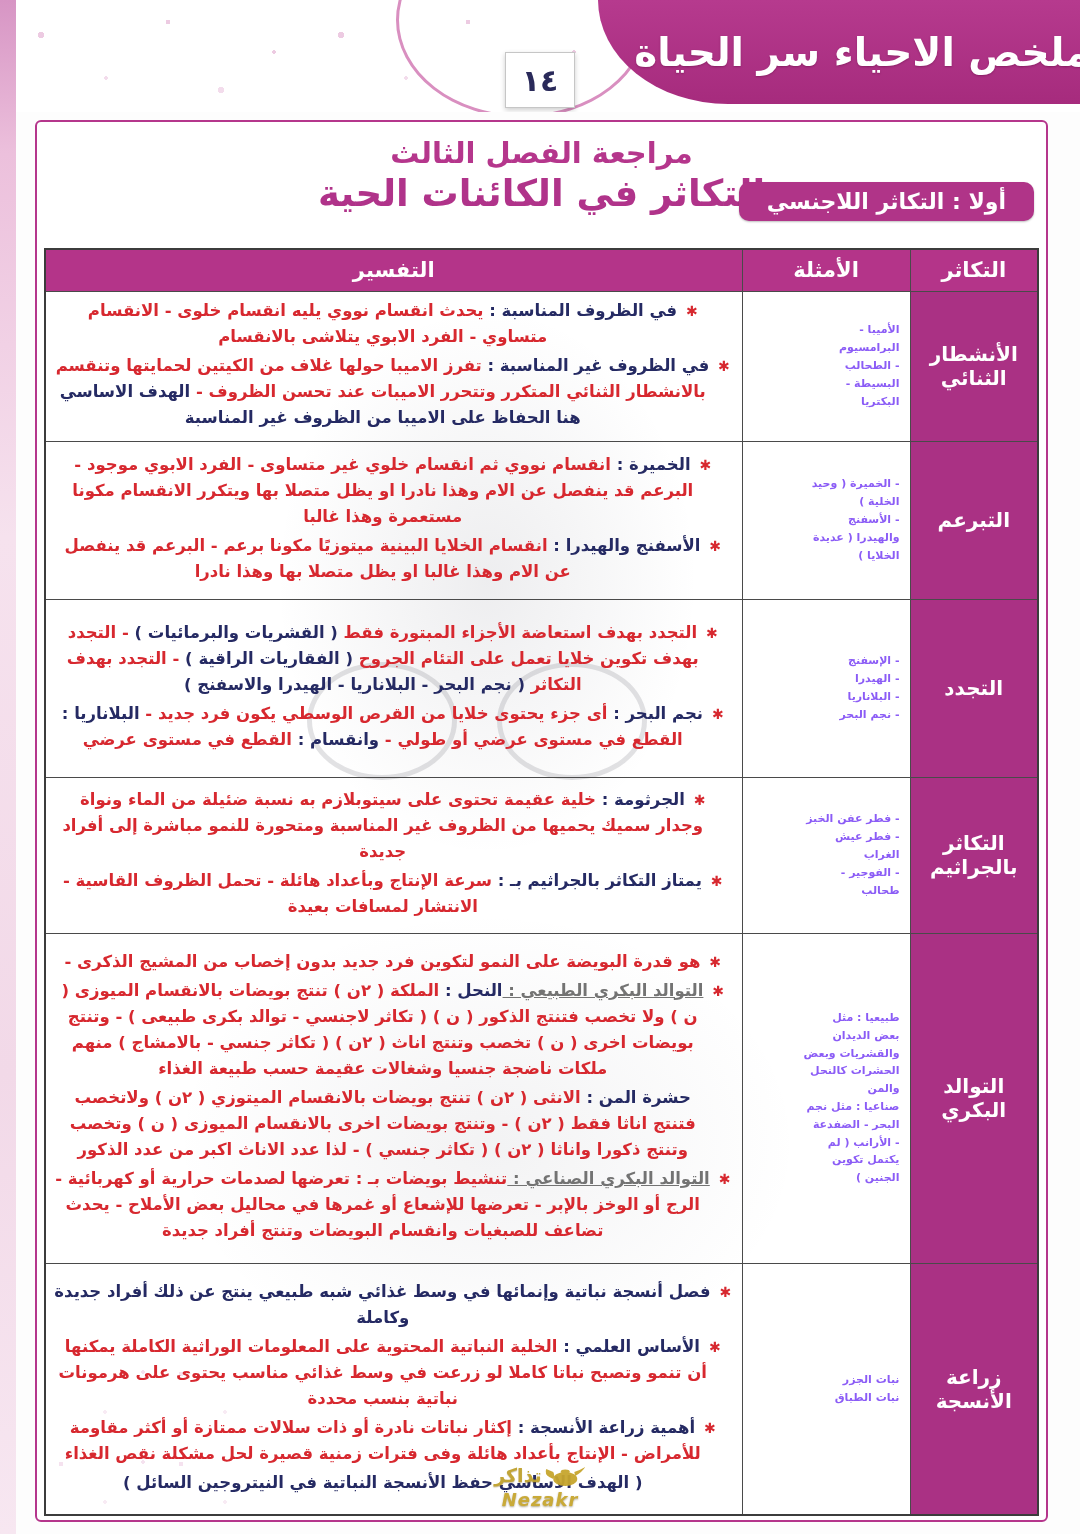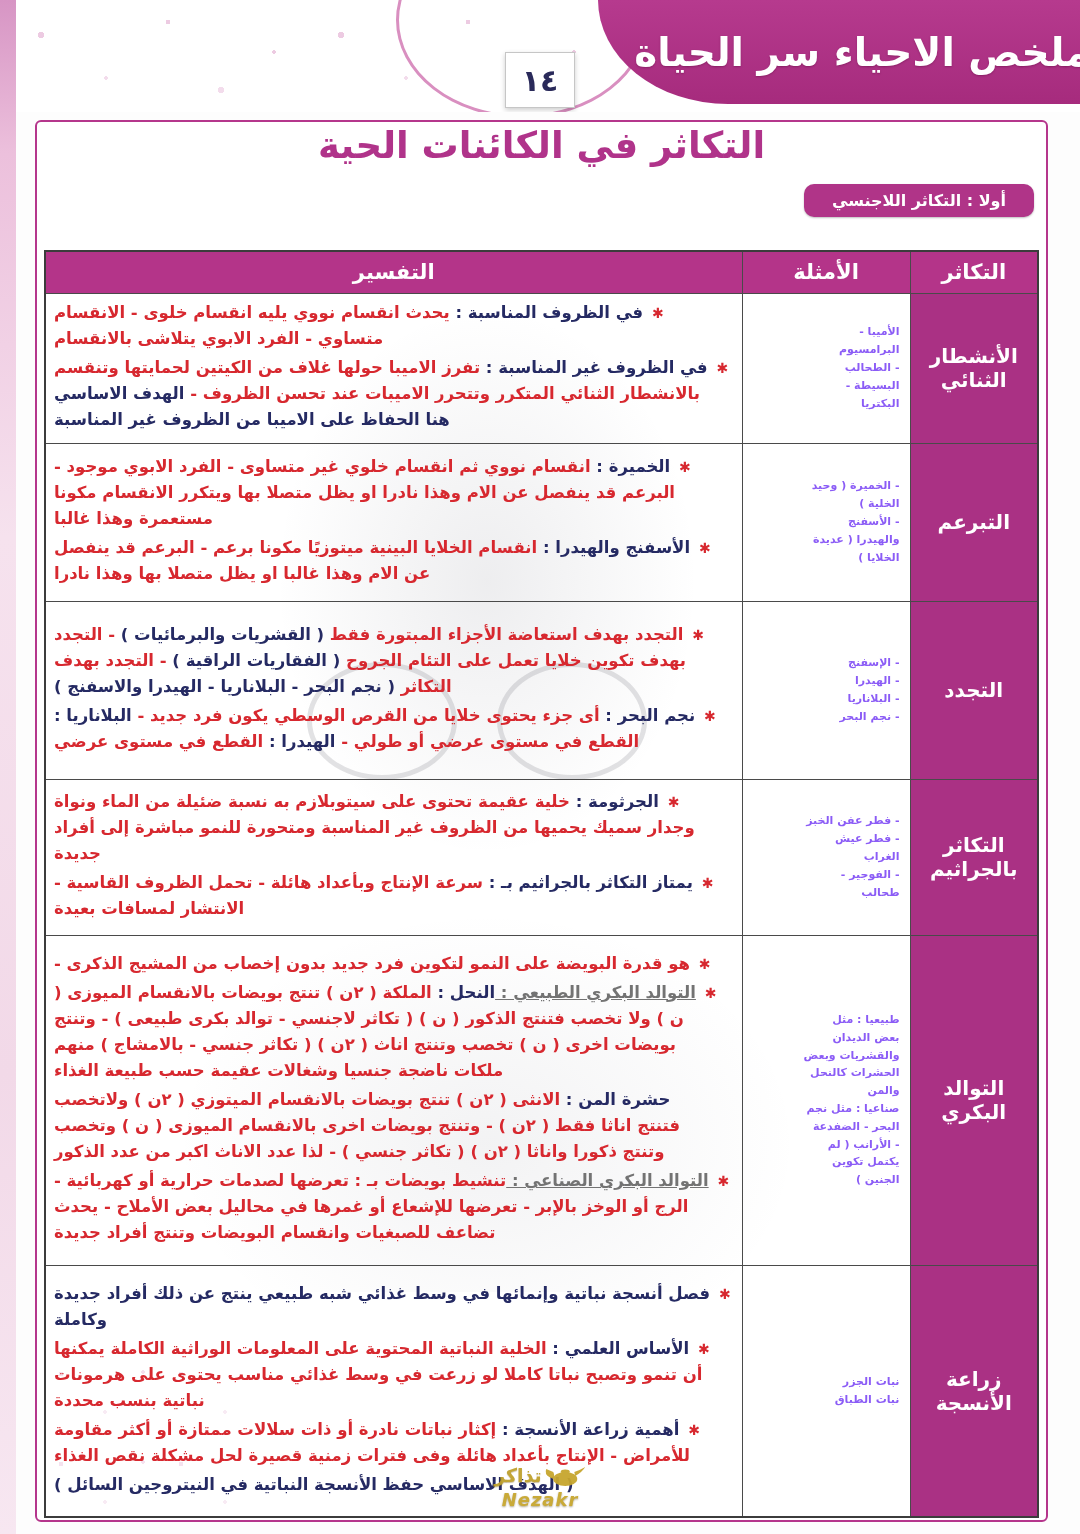--- a/index.html
+++ b/index.html
@@ -54,36 +54,36 @@
       radial-gradient(circle at 18px 20px, #edcbe2 0 2.5px, transparent 2.5px),
       radial-gradient(circle at 62px 58px, #f3dcec 0 2px, transparent 2px),
       radial-gradient(circle at 100px 18px, #edcbe2 0 2px, transparent 2px);
     background-size:120px 90px; }
 
   
   .title-block { position:relative; z-index:2; height:126px; }
   .title-1 { padding-top:14px; text-align:center; font-size:29px; font-weight:bold; color:#b5368c; }
   .title-2 { text-align:center; font-size:37px; font-weight:bold; color:#b0338a; margin-top:2px; }
   .badge { position:absolute; top:60px; right:12px; background:#b03488; color:#fff;
-    font-size:16px; font-weight:bold; padding:7px 28px; border-radius:10px;
+    font-size:22px; font-weight:bold; padding:7px 28px; border-radius:10px;
     box-shadow:0 1px 2px rgba(0,0,0,.25); }
 
   
   .main-table { position:relative; z-index:1; width:calc(100% - 14px); margin:0 7px;
     border-collapse:collapse; table-layout:fixed; border:2px solid #3c3c3c; background:transparent; }
   .main-table th, .main-table td { border:1.5px solid #4a4a4a; }
   .main-table thead th { height:42px; background:#b43489; color:#fff; font-size:21px;
     font-weight:bold; text-align:center; }
   .th-type { width:128px; }
   .th-examples { width:168px; }
   .col-type { background:#aa3184; color:#fff; font-size:20px; font-weight:bold;
     text-align:center; vertical-align:middle; padding:4px 6px; }
   .col-examples { color:#8b5cf6; font-size:11px; font-weight:bold; text-align:right;
     vertical-align:middle; padding:6px 10px; line-height:1.62; white-space:pre-line; }
-  .col-explanation { vertical-align:middle; padding:6px 10px 6px 8px; text-align:left;margin-top:30px; }
+  .col-explanation { vertical-align:middle; padding:6px 10px 6px 8px; text-align:center;margin-top:30px; }
   .bullet { font-size:16.5px; font-weight:bold; line-height:1.58; margin-bottom:3px;
     padding-right:20px; text-indent:-20px; }
   .bullet.no-star { text-indent:0; }
   .star { color:#d7282f; font-size:14px; margin-left:4px; }
   .seg-red { color:#d7282f; }
   .seg-navy { color:#252a63; }
   .seg-navyu { color:#737373; text-decoration:underline; }
   tr.row-0 { height:150px; } tr.row-1 { height:158px; } tr.row-2 { height:178px; }
   tr.row-3 { height:156px; } tr.row-4 { height:330px; } tr.row-5 { height:252px; }
 
@@ -115,20 +115,21 @@
   </div>
 
   <div class="content-box">
     <div class="photo-bg">
       <div class="glasses g-right"></div>
       <div class="glasses g-left"></div>
     </div>
     <div class="bottom-pattern"></div>
 
     <div class="title-block">
+      <div class="title-1">مراجعة الفصل الثالث</div>
       <div class="title-2">التكاثر في الكائنات الحية</div>
       <div class="badge">أولا : التكاثر اللاجنسي</div>
     </div>
 
     <table class="main-table">
       <thead>
         <tr>
           <th class="th-type">التكاثر</th>
           <th class="th-examples">الأمثلة</th>
           <th class="th-explanation">التفسير</th>
@@ -160,21 +161,21 @@
             </td>
           </tr>
           <tr class="row-2">
             <td class="col-type">التجدد</td>
             <td class="col-examples">- الإسفنج
 - الهيدرا
 - البلاناريا
 - نجم البحر</td>
             <td class="col-explanation">
               <div class="bullet"><span class="star">✱ </span><span class="seg-red">التجدد بهدف استعاضة الأجزاء المبتورة فقط </span><span class="seg-navy">( القشريات والبرمائيات )</span><span class="seg-red"> - التجدد بهدف تكوين خلايا تعمل على التئام الجروح </span><span class="seg-navy">( الفقاريات الراقية )</span><span class="seg-red"> - التجدد بهدف التكاثر </span><span class="seg-navy">( نجم البحر - البلاناريا - الهيدرا والاسفنج )</span></div>
-              <div class="bullet"><span class="star">✱ </span><span class="seg-navy">نجم البحر : </span><span class="seg-red">أى جزء يحتوى خلايا من القرص الوسطي يكون فرد جديد - </span><span class="seg-navy">البلاناريا : </span><span class="seg-red">القطع في مستوى عرضي أو طولي - </span><span class="seg-navy">الهيدرا : </span><span class="seg-red">القطع في مستوى عرضي</span></div>
+              <div class="bullet"><span class="star">✱ </span><span class="seg-navy">نجم البحر : </span><span class="seg-red">أى جزء يحتوى خلايا من القرص الوسطي يكون فرد جديد - </span><span class="seg-navy">البلاناريا : </span><span class="seg-red">القطع في مستوى عرضي أو طولي - </span><span class="seg-navy">وانقسام : </span><span class="seg-red">القطع في مستوى عرضي</span></div>
             </td>
           </tr>
           <tr class="row-3">
             <td class="col-type">التكاثر بالجراثيم</td>
             <td class="col-examples">- فطر عفن الخبز
 - فطر عيش
 الغراب
 - الفوجير -
 طحالب</td>
             <td class="col-explanation">

